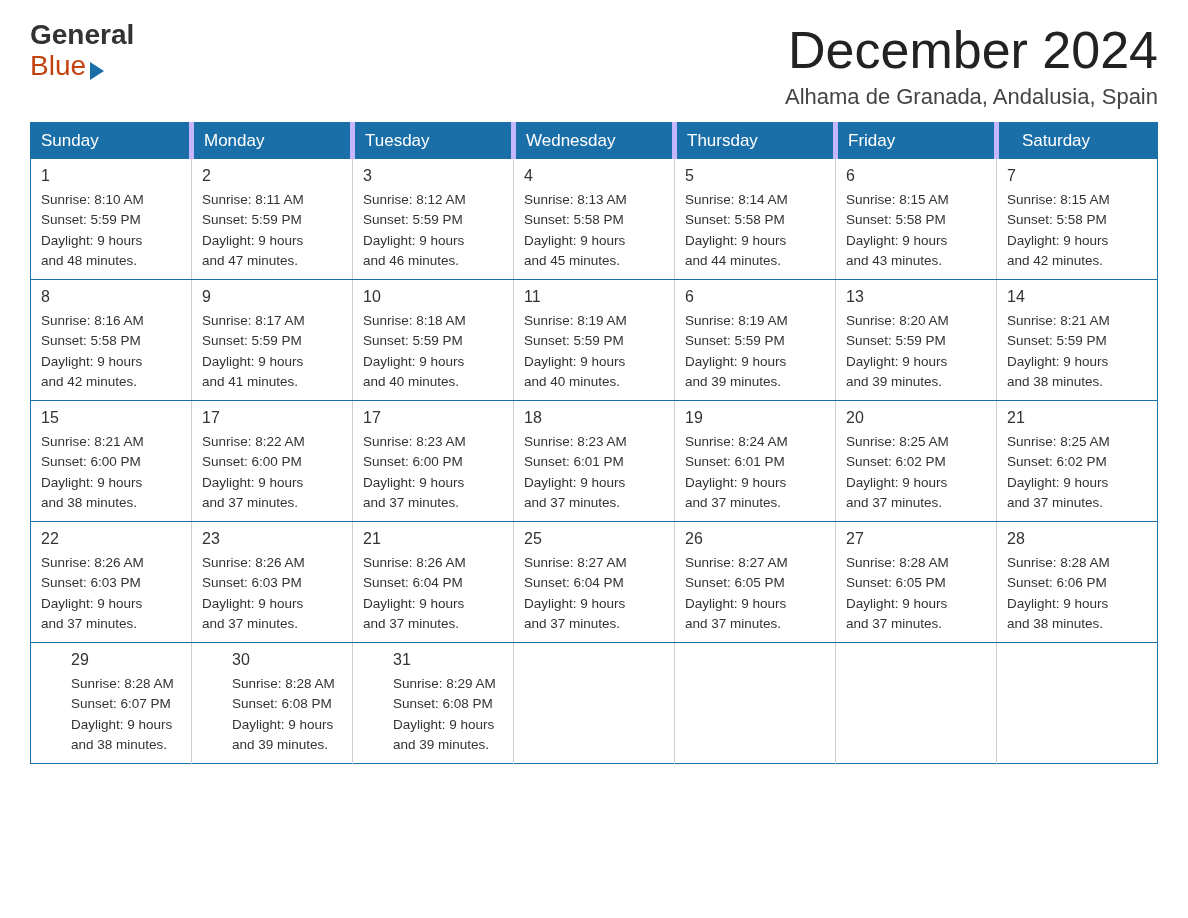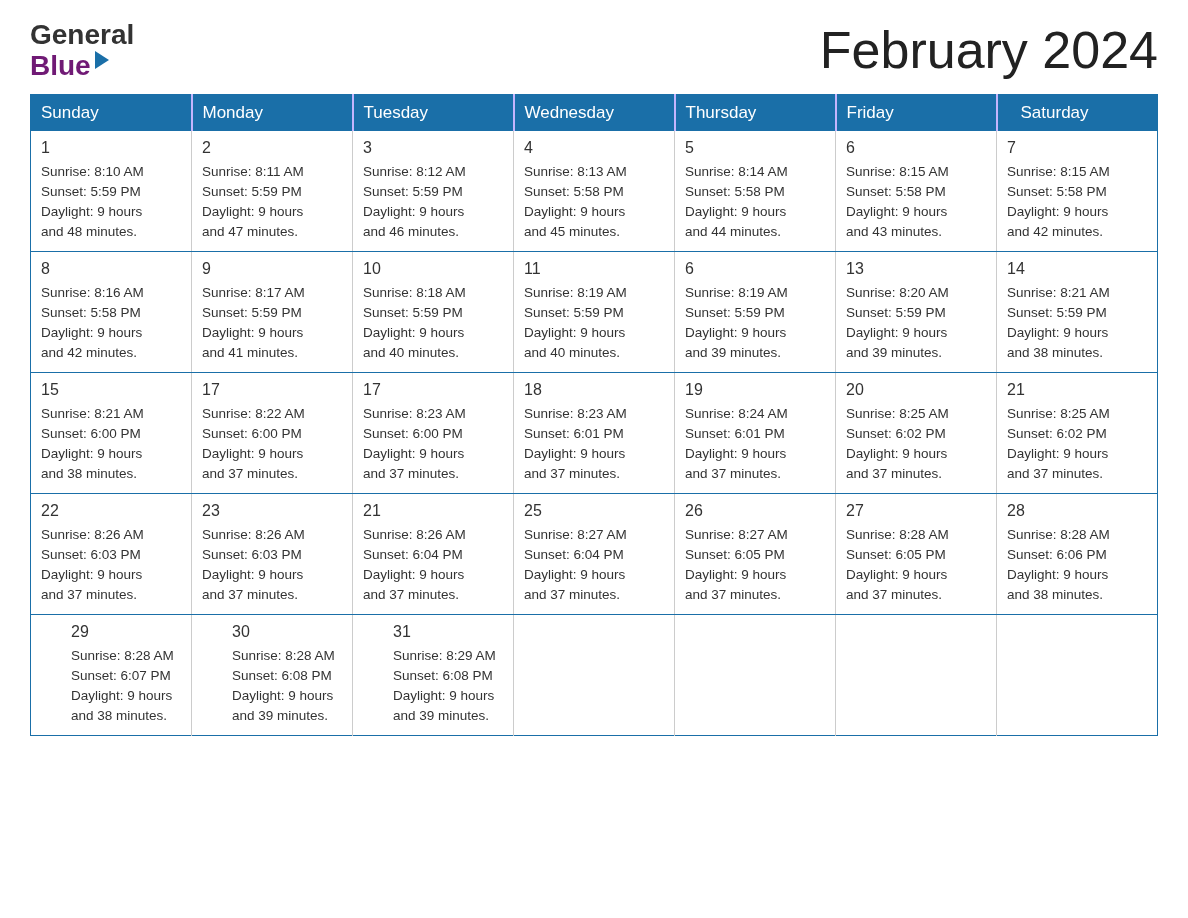--- a/index.html
+++ b/index.html
@@ -34,21 +34,21 @@
       border-collapse: collapse;
       border: 1.5px solid #1a6fa8;
     }
     .calendar-table th {
       background-color: #1a6fa8;
       color: #fff;
       text-align: left;
       padding: 8px 10px;
       font-size: 17px;
       font-weight: normal;
-      border-right: 2px solid #c4b5fd;
+      border-right: 5px solid #c4b5fd;
     }
     .calendar-table th:last-child {
       border-right: none;
       padding-left: 23px;
     }
     .calendar-table td {
       vertical-align: top;
       padding: 8px 10px;
       font-size: 13.5px;
       color: #333;
@@ -87,25 +87,25 @@
       flex-direction: column;
     }
     .logo-row1 {
       font-size: 28px;
       font-weight: bold;
       color: #333;
       line-height: 1.1;
     }
     .logo-row2 {
       font-size: 28px;
-      font-weight: bold;
-      color: #701a75;
+      font-weight: normal;
+      color: #c2410c;
       line-height: 1.1;
       display: flex;
-      align-items: flex-start;
+      align-items: flex-end;
     }
     .triangle-right {
       width: 0;
       height: 0;
       border-style: solid;
       border-width: 9px 0 9px 14px;
       border-color: transparent transparent transparent #1a6fa8;
       display: inline-block;
       margin-left: 4px;
       margin-bottom: 2px;
@@ -118,21 +118,22 @@
   <div class="logo-wrapper">
     <div class="logo-text-block">
       <div class="logo-row1">General</div>
       <div class="logo-row2">
         <span>Blue</span>
         <span class="triangle-right"></span>
       </div>
     </div>
   </div>
   <div class="title-area">
-    <div class="month-title">February 2024</div>
+    <div class="month-title">December 2024</div>
+    <div class="location-title">Alhama de Granada, Andalusia, Spain</div>
   </div>
 </div>
 
 <table class="calendar-table">
   <thead>
     <tr>
     <th>Sunday</th>
         <th>Monday</th>
         <th>Tuesday</th>
         <th>Wednesday</th>

